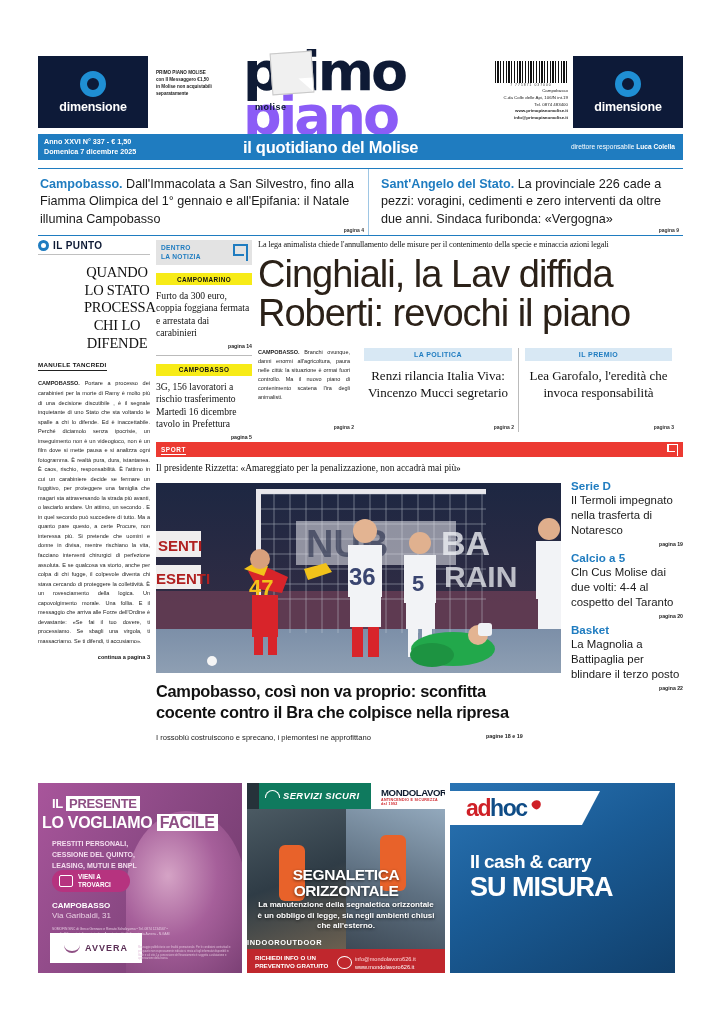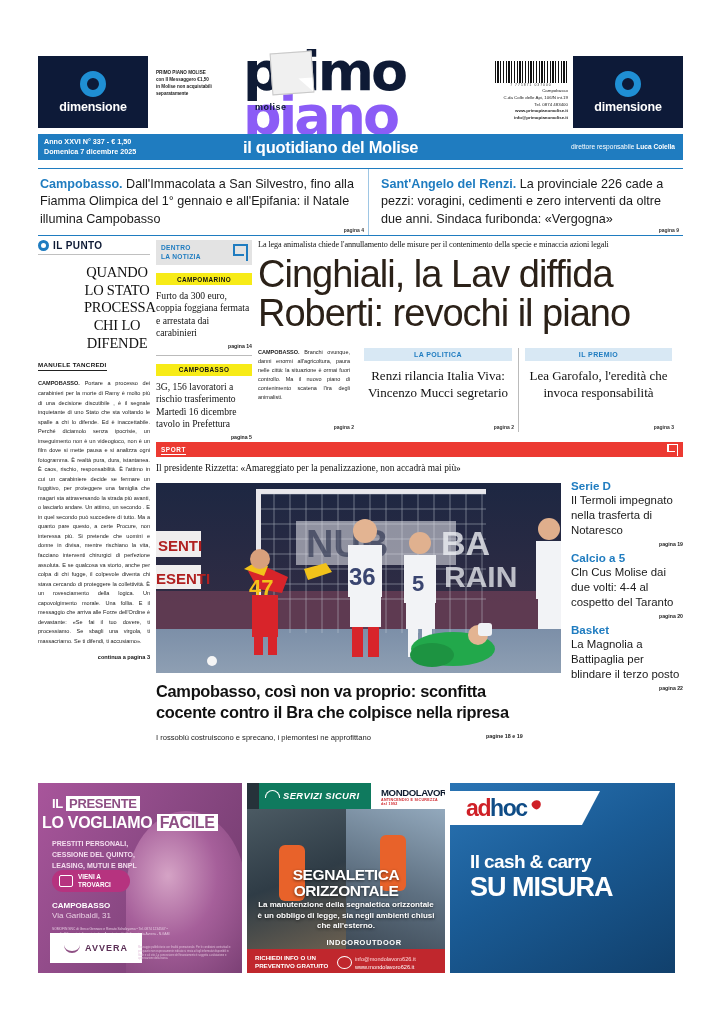--- a/index.html
+++ b/index.html
@@ -190,21 +190,21 @@
   .a2imgs{position:absolute;left:0;top:26px;width:100%;height:140px;display:flex;}
   .a2i1{width:50%;background:linear-gradient(160deg,#4b5a63 0%,#2f3c46 50%,#6b6050 100%);position:relative;}
   .a2i2{width:50%;background:linear-gradient(200deg,#93a9bd 0%,#5d6f80 55%,#3e4a56 100%);position:relative;}
   .a2worker{position:absolute;width:26px;height:56px;background:#e8622a;border-radius:6px;}
   .a2h{position:absolute;left:0;top:84px;width:100%;text-align:center;font-size:15.5px;
        font-weight:bold;color:#fff;line-height:1.06;letter-spacing:-0.4px;
        text-shadow:0 1px 3px rgba(0,0,0,.6);}
   .a2p{position:absolute;left:8px;top:117px;width:182px;text-align:center;font-size:8px;
        font-weight:bold;color:#fff;line-height:1.32;text-shadow:0 1px 3px rgba(0,0,0,.7);}
   .a2io{position:absolute;left:0;top:155px;width:100%;display:flex;
-        justify-content:center;font-size:7.4px;font-weight:bold;color:#fff;letter-spacing:0.6px;padding-left:18px;}
+        justify-content:flex-start;font-size:7.4px;font-weight:bold;color:#fff;letter-spacing:0.6px;}
   .a2bot{position:absolute;left:0;bottom:0;width:100%;height:24px;background:#c0272d;}
   .a2bl{position:absolute;left:8px;top:5px;font-size:6.2px;font-weight:bold;color:#fff;line-height:1.35;}
   .a2br{position:absolute;left:108px;top:6px;font-size:5.6px;color:#ffd9db;line-height:1.45;}
   .a2br .w{color:#fff;}
   .a2snail{position:absolute;left:90px;top:7px;width:13px;height:11px;
            border:1.6px solid #fff;border-radius:50%;}
 
   
   .a3bg{position:absolute;inset:0;background:linear-gradient(150deg,#2a74b4 0%,#1a5b95 45%,#11406c 100%);}
   .a3logo{position:absolute;left:0;top:8px;width:150px;height:34px;background:#fff;
@@ -278,21 +278,21 @@
 
   <div class="teasers">
     <div class="teaser t1">
       <div class="txt">
         <span class="kick">Campobasso.</span><span> Dall'Immacolata a San Silvestro, fino alla Fiamma Olimpica del 1° gennaio e all'Epifania: il Natale illumina Campobasso</span>
       </div>
       <div class="pg">pagina 4</div>
     </div>
     <div class="teaser t2">
       <div class="txt">
-        <span class="kick">Sant'Angelo del Renzi.</span><span> La provinciale 226 cade a pezzi: voragini, cedimenti e zero interventi da oltre due anni. Sindaca furibonda: «Vergogna»</span>
+        <span class="kick">Sant'Angelo del Stato.</span><span> La provinciale 226 cade a pezzi: voragini, cedimenti e zero interventi da oltre due anni. Sindaca furibonda: «Vergogna»</span>
       </div>
       <div class="pg">pagina 9</div>
     </div>
   </div>
 
   <div class="maingrid">
 
     <div class="colL">
       <div class="punto">
         <div class="punto-ring"></div>

